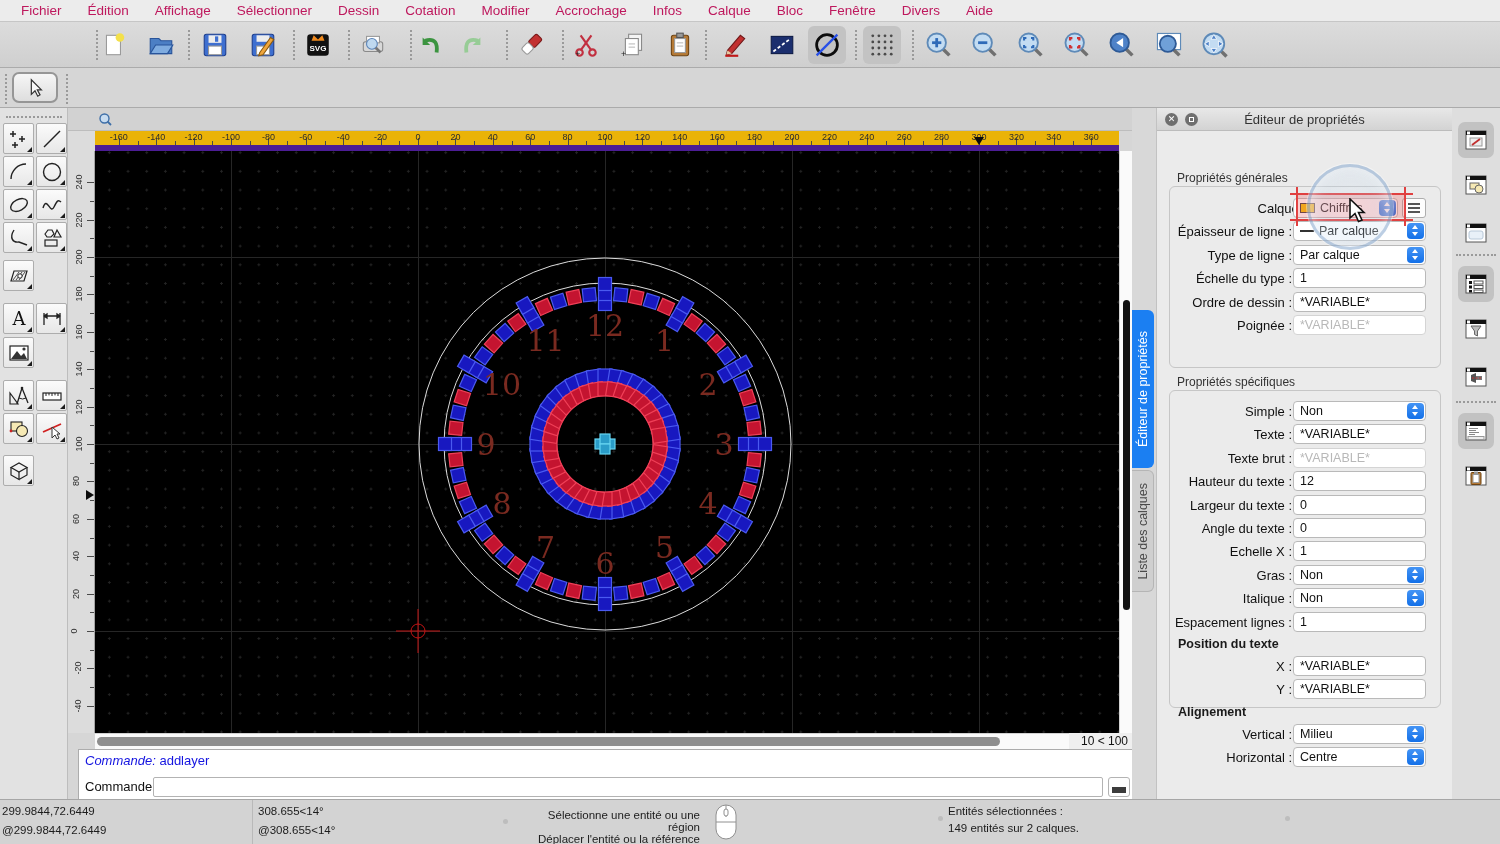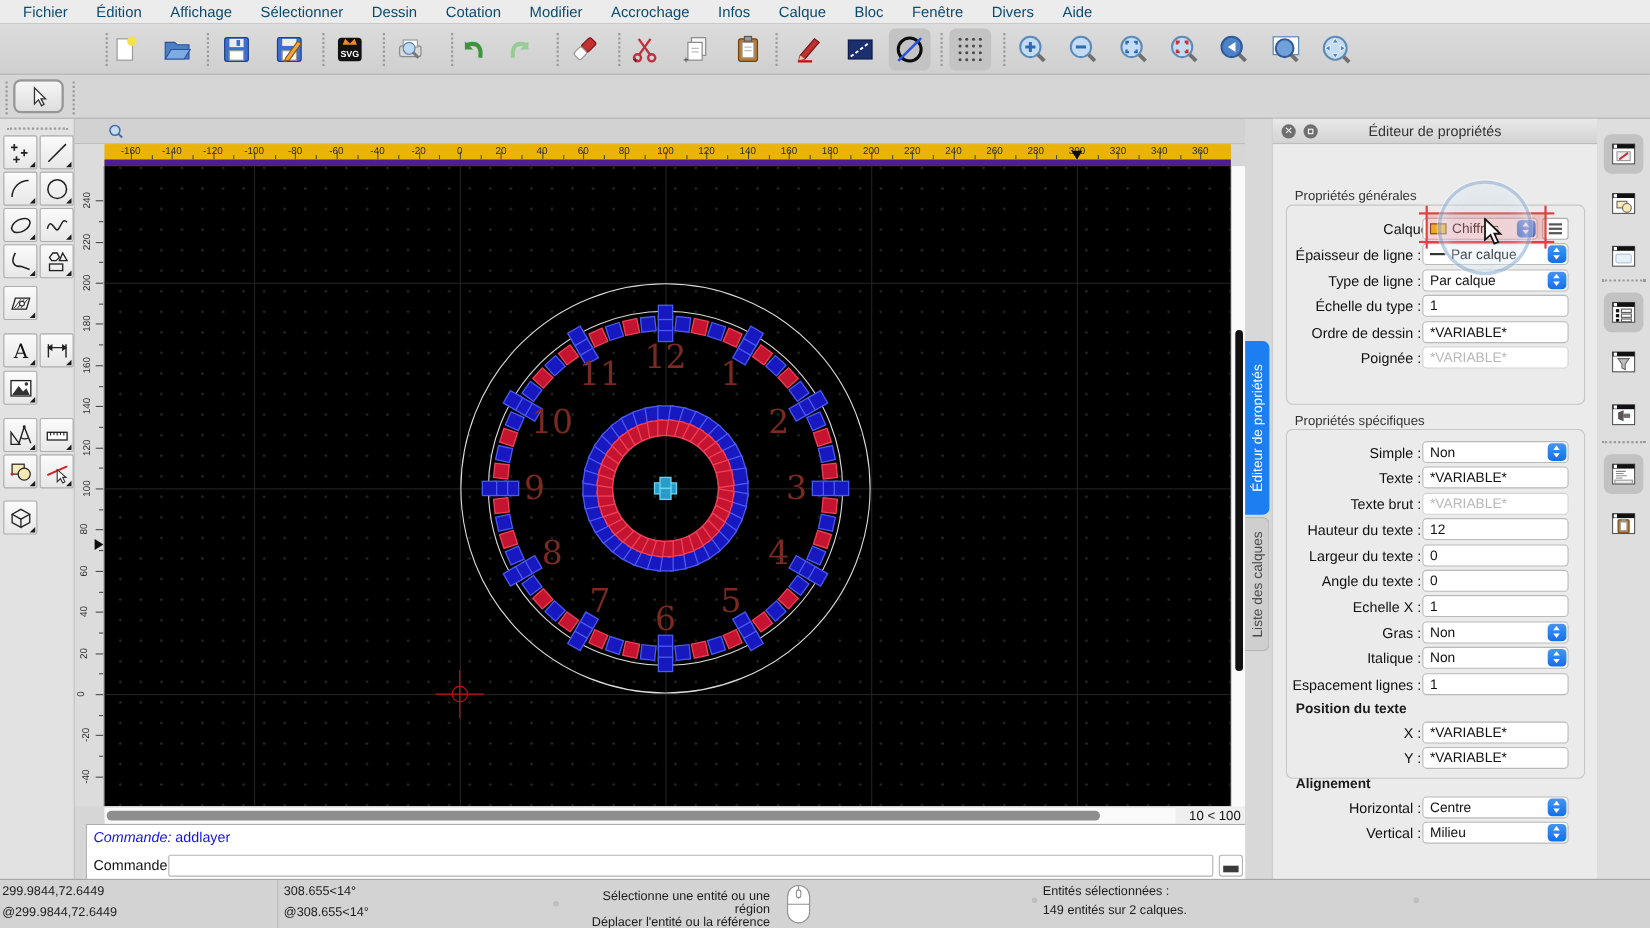--- a/index.html
+++ b/index.html
@@ -1,20 +1,20 @@
 <!DOCTYPE html>
 <html><head>
 <meta charset="utf-8">
 <style>
   *{box-sizing:border-box;margin:0;padding:0}
   html,body{width:1500px;height:844px}
   body{position:relative;font-family:"Liberation Sans",sans-serif;background:#D6D6D6;overflow:hidden;font-size:13px;color:#1a1a1a}
   
   #menubar{position:absolute;left:0;top:0;width:1500px;height:22px;background:#ECECEC;border-bottom:1px solid #C6C6C6;display:flex;align-items:center;padding-left:8px}
-  #menubar .mi{padding:0 13px;font-size:13.5px;color:#0c4a6e}
+  #menubar .mi{padding:0 13px;font-size:13.5px;color:#be185d}
   
   #toolbar1{position:absolute;left:0;top:22px;width:1500px;height:46px;background:linear-gradient(#DCDCDC,#CFCFCF);border-bottom:1px solid #ABABAB}
   .tbtn{position:absolute;top:4px;width:38px;height:38px;display:flex;align-items:center;justify-content:center}
   .tbtn.pressed{background:#C3C3C3;border-radius:6px}
   .tsep{position:absolute;top:8px;height:30px;width:0;border-left:2px dotted #9A9A9A}
   #toolbar2{position:absolute;left:0;top:68px;width:1500px;height:40px;background:#D6D6D6;border-bottom:1px solid #ABABAB}
   #selbtn{position:absolute;left:12px;top:4px;width:46px;height:31px;border:2px solid #969696;border-radius:7px;background:linear-gradient(#F6F6F6,#DEDEDE);display:flex;align-items:center;justify-content:center}
   
   #palette{position:absolute;left:0;top:108px;width:68px;height:691px;background:#E2E2E2;border-right:1px solid #BDBDBD}
   .phandle{position:absolute;left:6px;top:8px;width:56px;height:0;border-top:2px dotted #9A9A9A}
@@ -901,30 +901,30 @@
         </div>
       </div>
     <div class="prow">
         <span class="lbl">Y :</span>
         <div class="fld">
           <span>*VARIABLE*</span>
         </div>
       </div>
     <div class="subhead">Alignement</div>
     <div class="prow">
+        <span class="lbl">Vertical :</span>
+        <div class="fld">
+          <span>Milieu</span>
+          <span class="stepper"></span>
+        </div>
+      </div>
+    <div class="prow">
         <span class="lbl">Horizontal :</span>
         <div class="fld">
           <span>Centre</span>
-          <span class="stepper"></span>
-        </div>
-      </div>
-    <div class="prow">
-        <span class="lbl">Vertical :</span>
-        <div class="fld">
-          <span>Milieu</span>
           <span class="stepper"></span>
         </div>
       </div>
   </div>
 </div>
 
 <div class="ann annh" style="top:193px"></div>
 <div class="ann annh" style="top:219px"></div>
 <div class="ann annv" style="left:1296px"></div>
 <div class="ann annv" style="left:1404px"></div>

